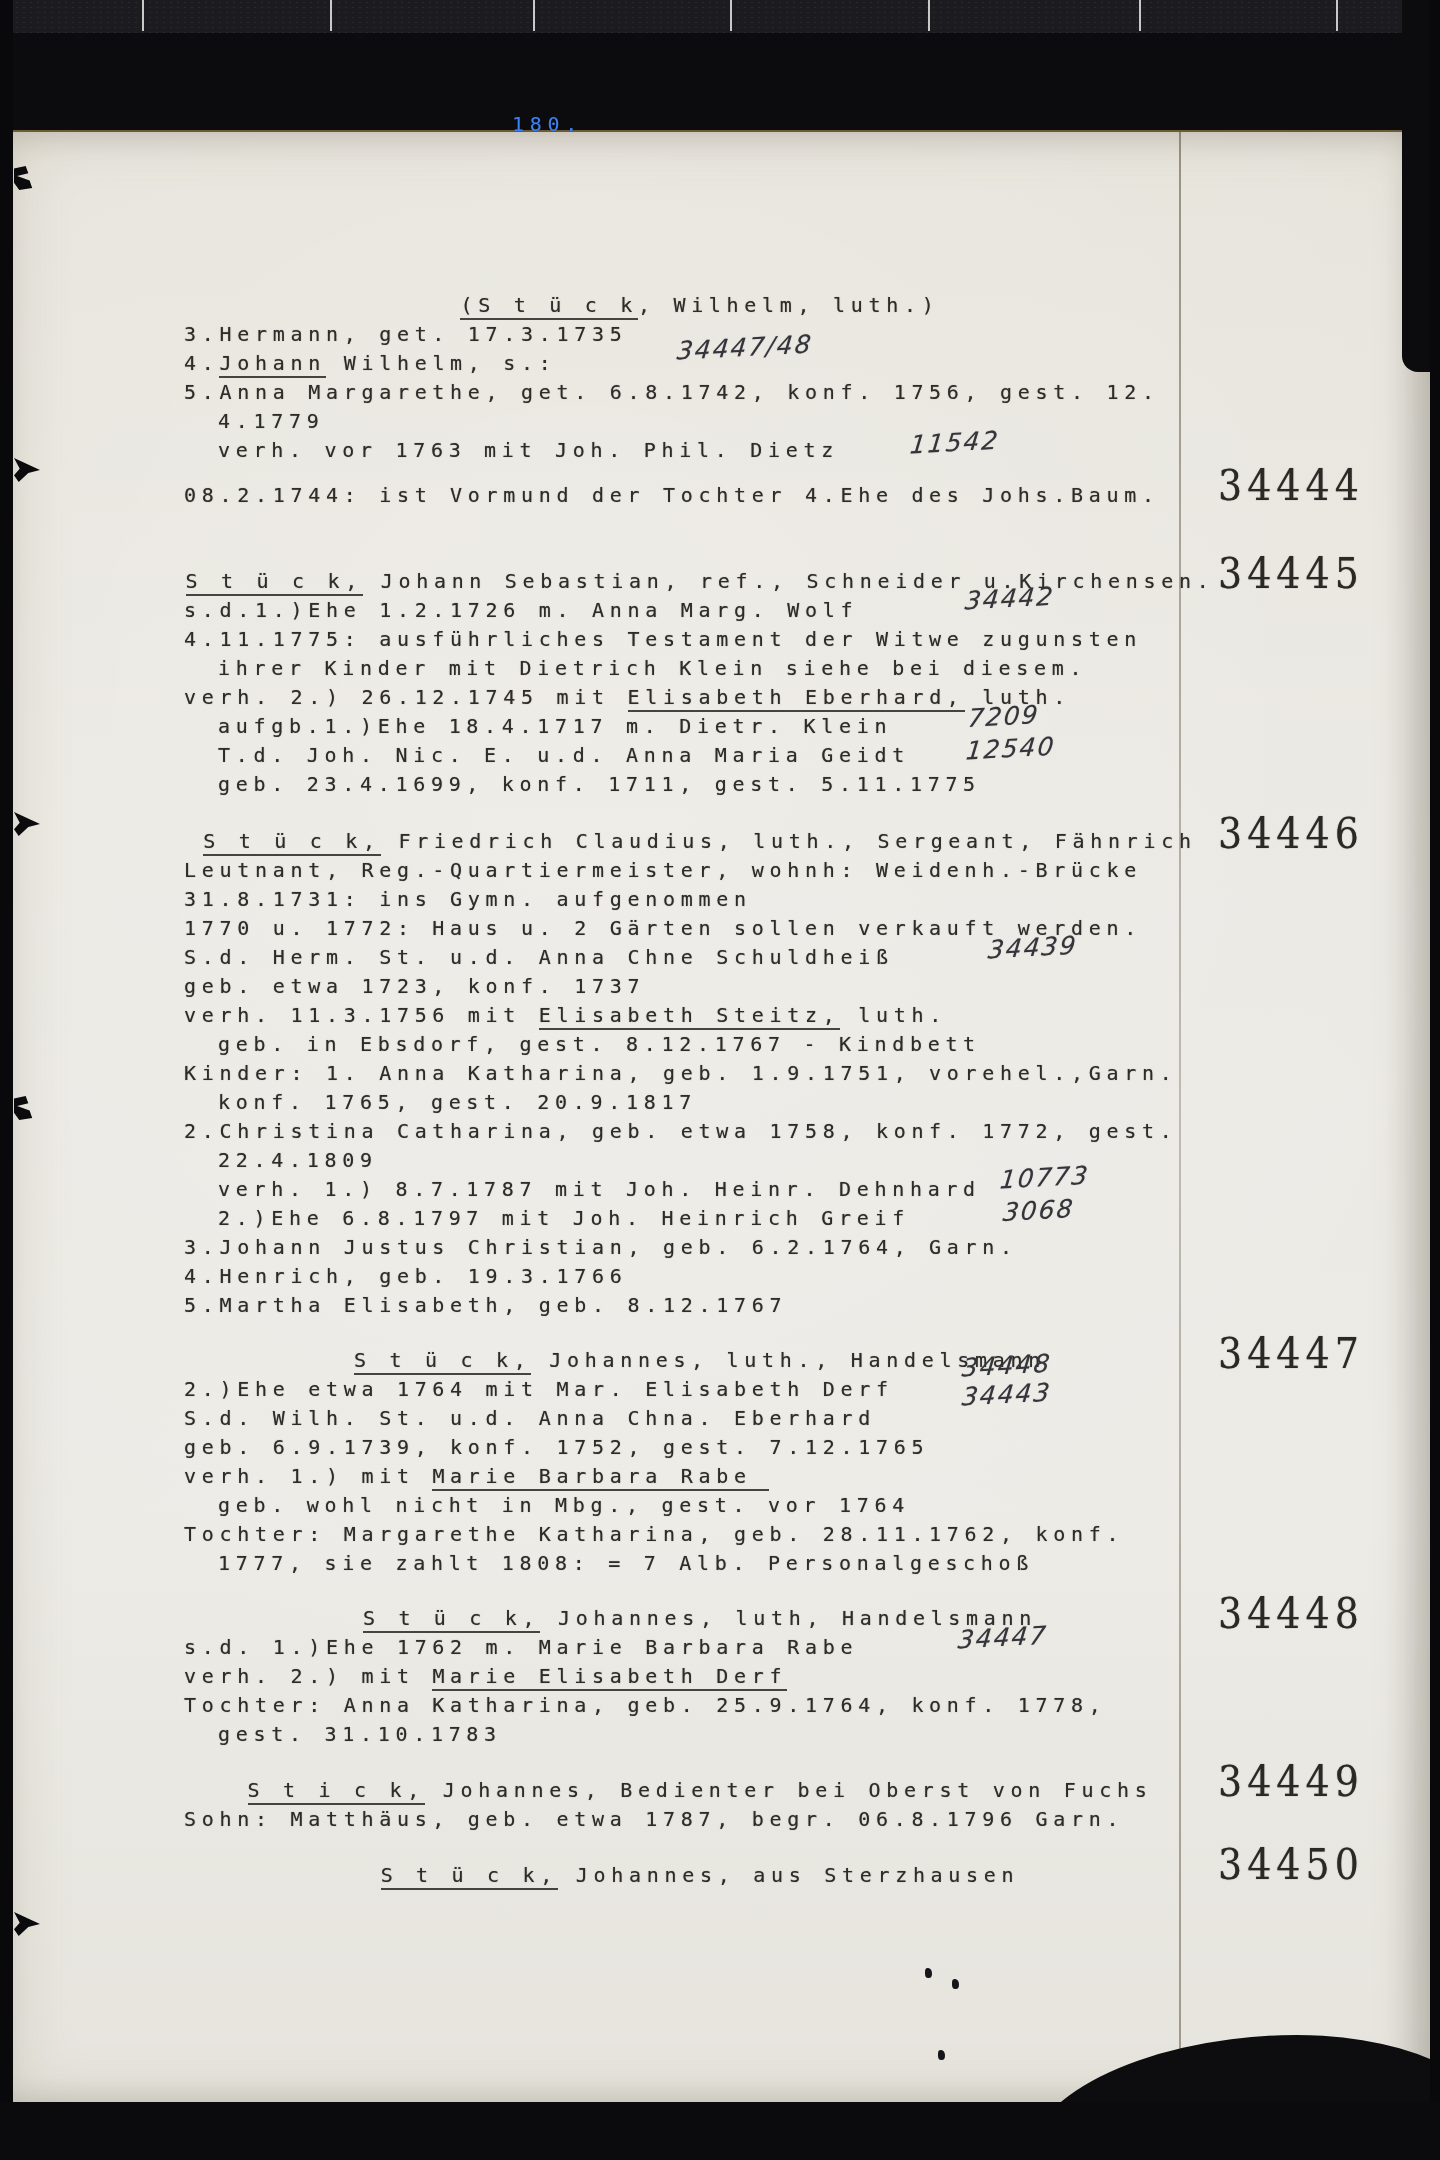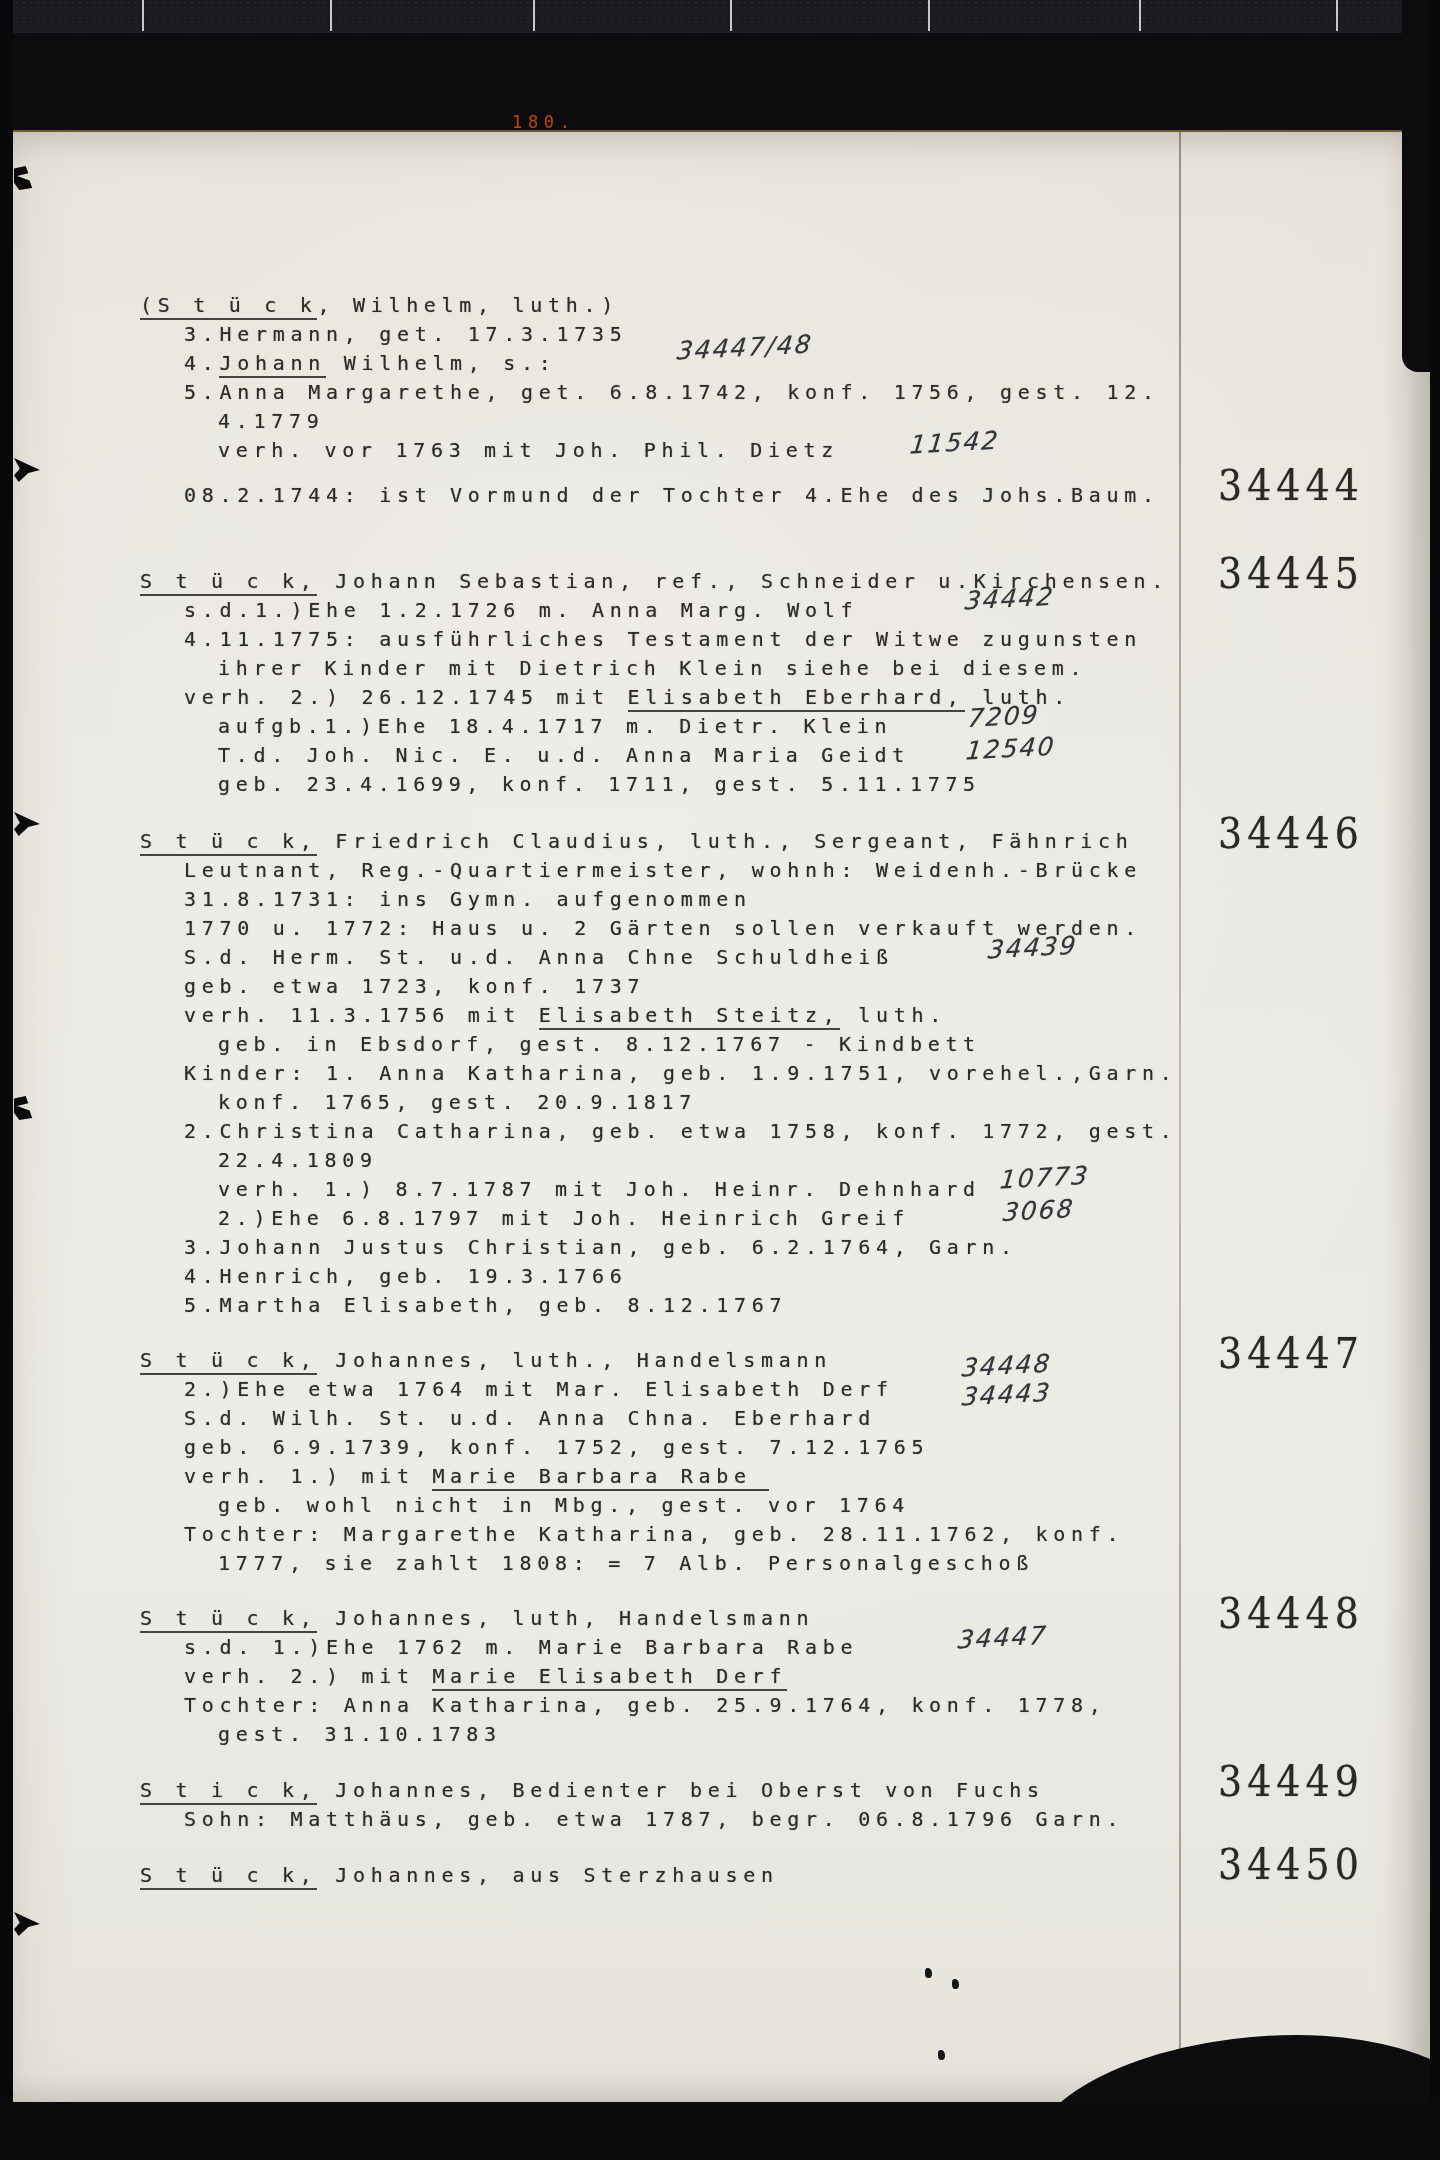--- a/index.html
+++ b/index.html
@@ -30,27 +30,27 @@
     border-radius:0 0 10px 16px;}
   .bottom-wedge{position:absolute;left:1025px;top:2036px;width:470px;height:120px;background:#0d0d0f;
     border-radius:55% 45% 0 0 / 100% 85% 0 0;transform:rotate(-2deg);}
   .edge-mark{position:absolute;left:14px;width:26px;height:24px;background:#0b0b0d;
     clip-path:polygon(0 0,100% 50%,55% 62%,18% 100%,0 72%,22% 45%);}
   .edge-mark.dots{clip-path:polygon(0 10%,45% 0,55% 30%,12% 42%,60% 60%,70% 92%,20% 100%,0 70%);}
   .speck{position:absolute;width:7px;height:10px;background:#16161a;border-radius:40% 60% 50% 50%;}
 
   
   .text-layer{position:absolute;inset:0;}
-  .page-number{position:absolute;left:512px;top:112px;font-size:17px;letter-spacing:5.7px;
-    color:#c2410c;text-shadow:0 0 1px rgba(46,44,41,.55);}
+  .page-number{position:absolute;left:512px;top:112px;font-size:20px;letter-spacing:5.7px;
+    color:#3b82f6;text-shadow:0 0 1px rgba(46,44,41,.55);}
   .entry-block{position:absolute;left:140px;width:1120px;color:#2e2c29;
     font-size:20px;line-height:29px;letter-spacing:5.7px;white-space:pre;
     text-shadow:0 0 1px rgba(46,44,41,.55);}
   .line{position:relative;height:29px;}
-  .ind0{padding-left:0;}
+  .ind0{padding-left:0;text-align:center;}
   .ind1{padding-left:44px;}
   .ind2{padding-left:78px;}
   .u{border-bottom:2px solid rgba(46,44,41,.88);padding-bottom:1px;}
 
   
   .hw{position:absolute;font-family:"DejaVu Sans","Liberation Sans",sans-serif;
     font-style:italic;font-size:25px;letter-spacing:2px;color:#34353b;
     transform:rotate(-3deg) skewX(-9deg);text-shadow:0 0 1px rgba(52,53,59,.4);
     line-height:25px;white-space:pre;}
 

